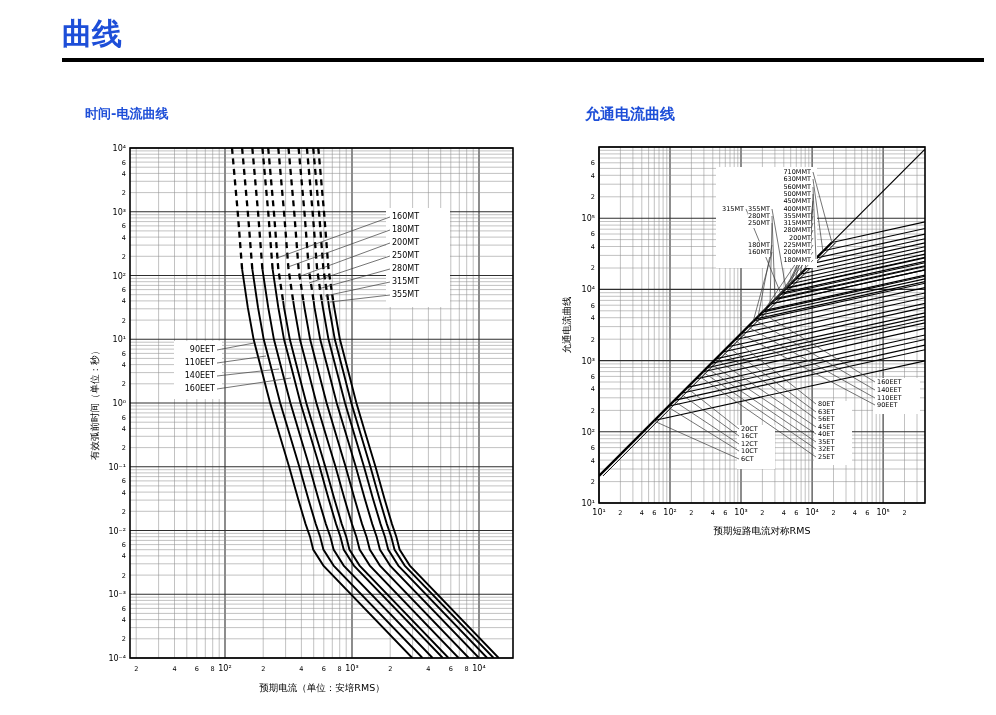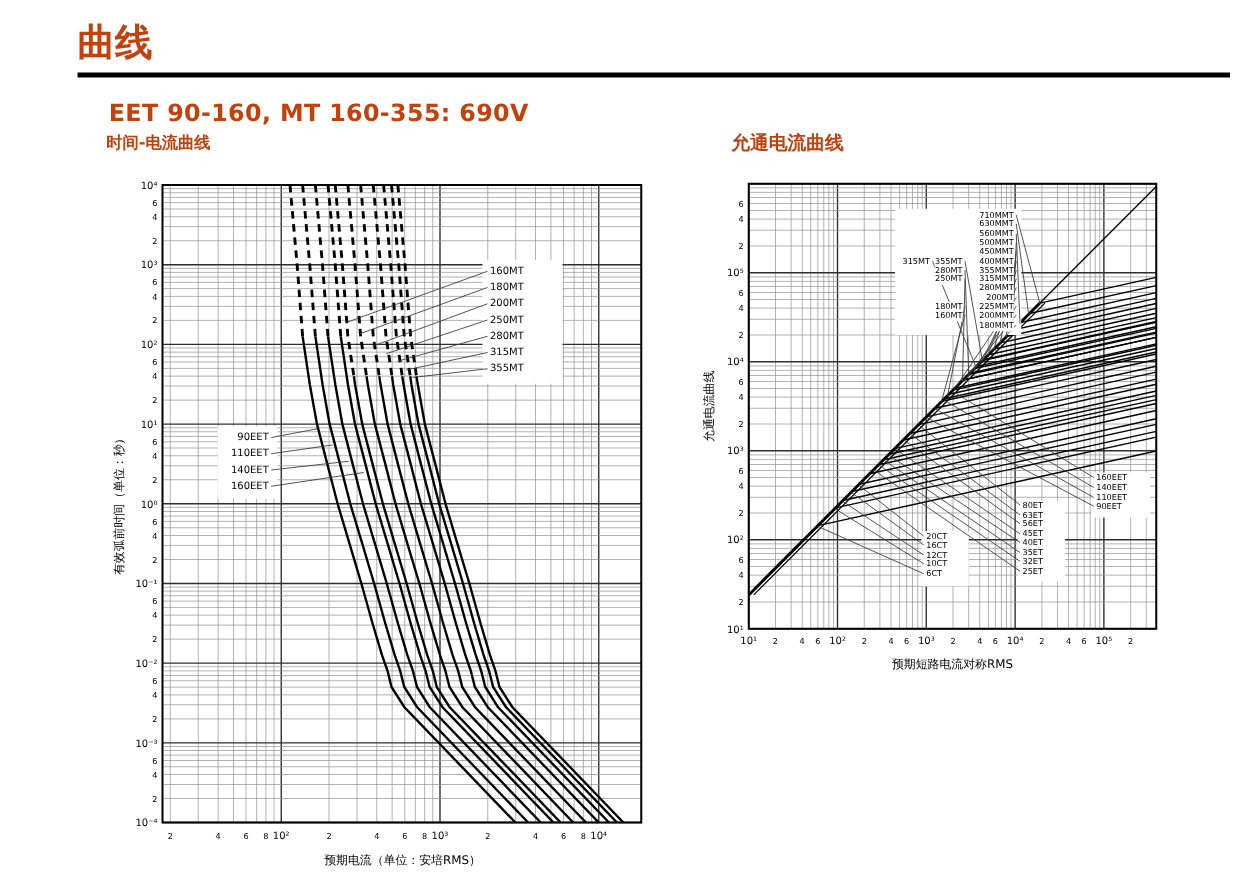--- a/index.html
+++ b/index.html
@@ -1,33 +1,32 @@
 <!DOCTYPE html>
 <html><head>
 <meta charset="utf-8">
 <style>
   html,body{margin:0;padding:0;background:#ffffff;}
   .page{position:relative;width:996px;height:715px;background:#ffffff;overflow:hidden;
-        font-family:"DejaVu Sans","Liberation Sans",sans-serif;color:#c2410c;}
+        font-family:"DejaVu Sans","Liberation Sans",sans-serif;color:#1d4ed8;}
   .h1{position:absolute;left:62px;top:14px;font-size:30px;font-weight:bold;margin:0;}
   .rule{position:absolute;left:62px;top:58px;width:922px;height:4px;background:#000;}
   .sub{position:absolute;left:87px;top:80px;font-size:19px;font-weight:bold;margin:0;letter-spacing:.3px;}
   .h3l{position:absolute;left:85px;top:105px;font-size:13px;font-weight:bold;margin:0;}
   .h3r{position:absolute;left:585px;top:105px;font-size:15px;font-weight:bold;margin:0;}
   svg{position:absolute;font-family:"DejaVu Sans","Liberation Sans",sans-serif;}
   #chart1{left:60px;top:135px;}
   #chart2{left:560px;top:135px;}
 </style>
 </head>
 <body>
 
 <div class="page">
   <h1 class="h1">曲线</h1>
   <div class="rule"></div>
-  <h2 class="sub">EET 90-160, MT 160-355: 690V</h2>
   <h3 class="h3l">时间-电流曲线</h3>
   <h3 class="h3r">允通电流曲线</h3>
   <svg id="chart1" width="470" height="580">
       <g>
         <line x1="76.2" y1="13" x2="76.2" y2="523" stroke="#8f8f8f" stroke-width="0.55"></line>
         <line x1="98.6" y1="13" x2="98.6" y2="523" stroke="#8f8f8f" stroke-width="0.55"></line>
         <line x1="114.5" y1="13" x2="114.5" y2="523" stroke="#8f8f8f" stroke-width="0.55"></line>
         <line x1="126.8" y1="13" x2="126.8" y2="523" stroke="#8f8f8f" stroke-width="0.55"></line>
         <line x1="136.8" y1="13" x2="136.8" y2="523" stroke="#8f8f8f" stroke-width="0.55"></line>
         <line x1="145.3" y1="13" x2="145.3" y2="523" stroke="#8f8f8f" stroke-width="0.55"></line>

